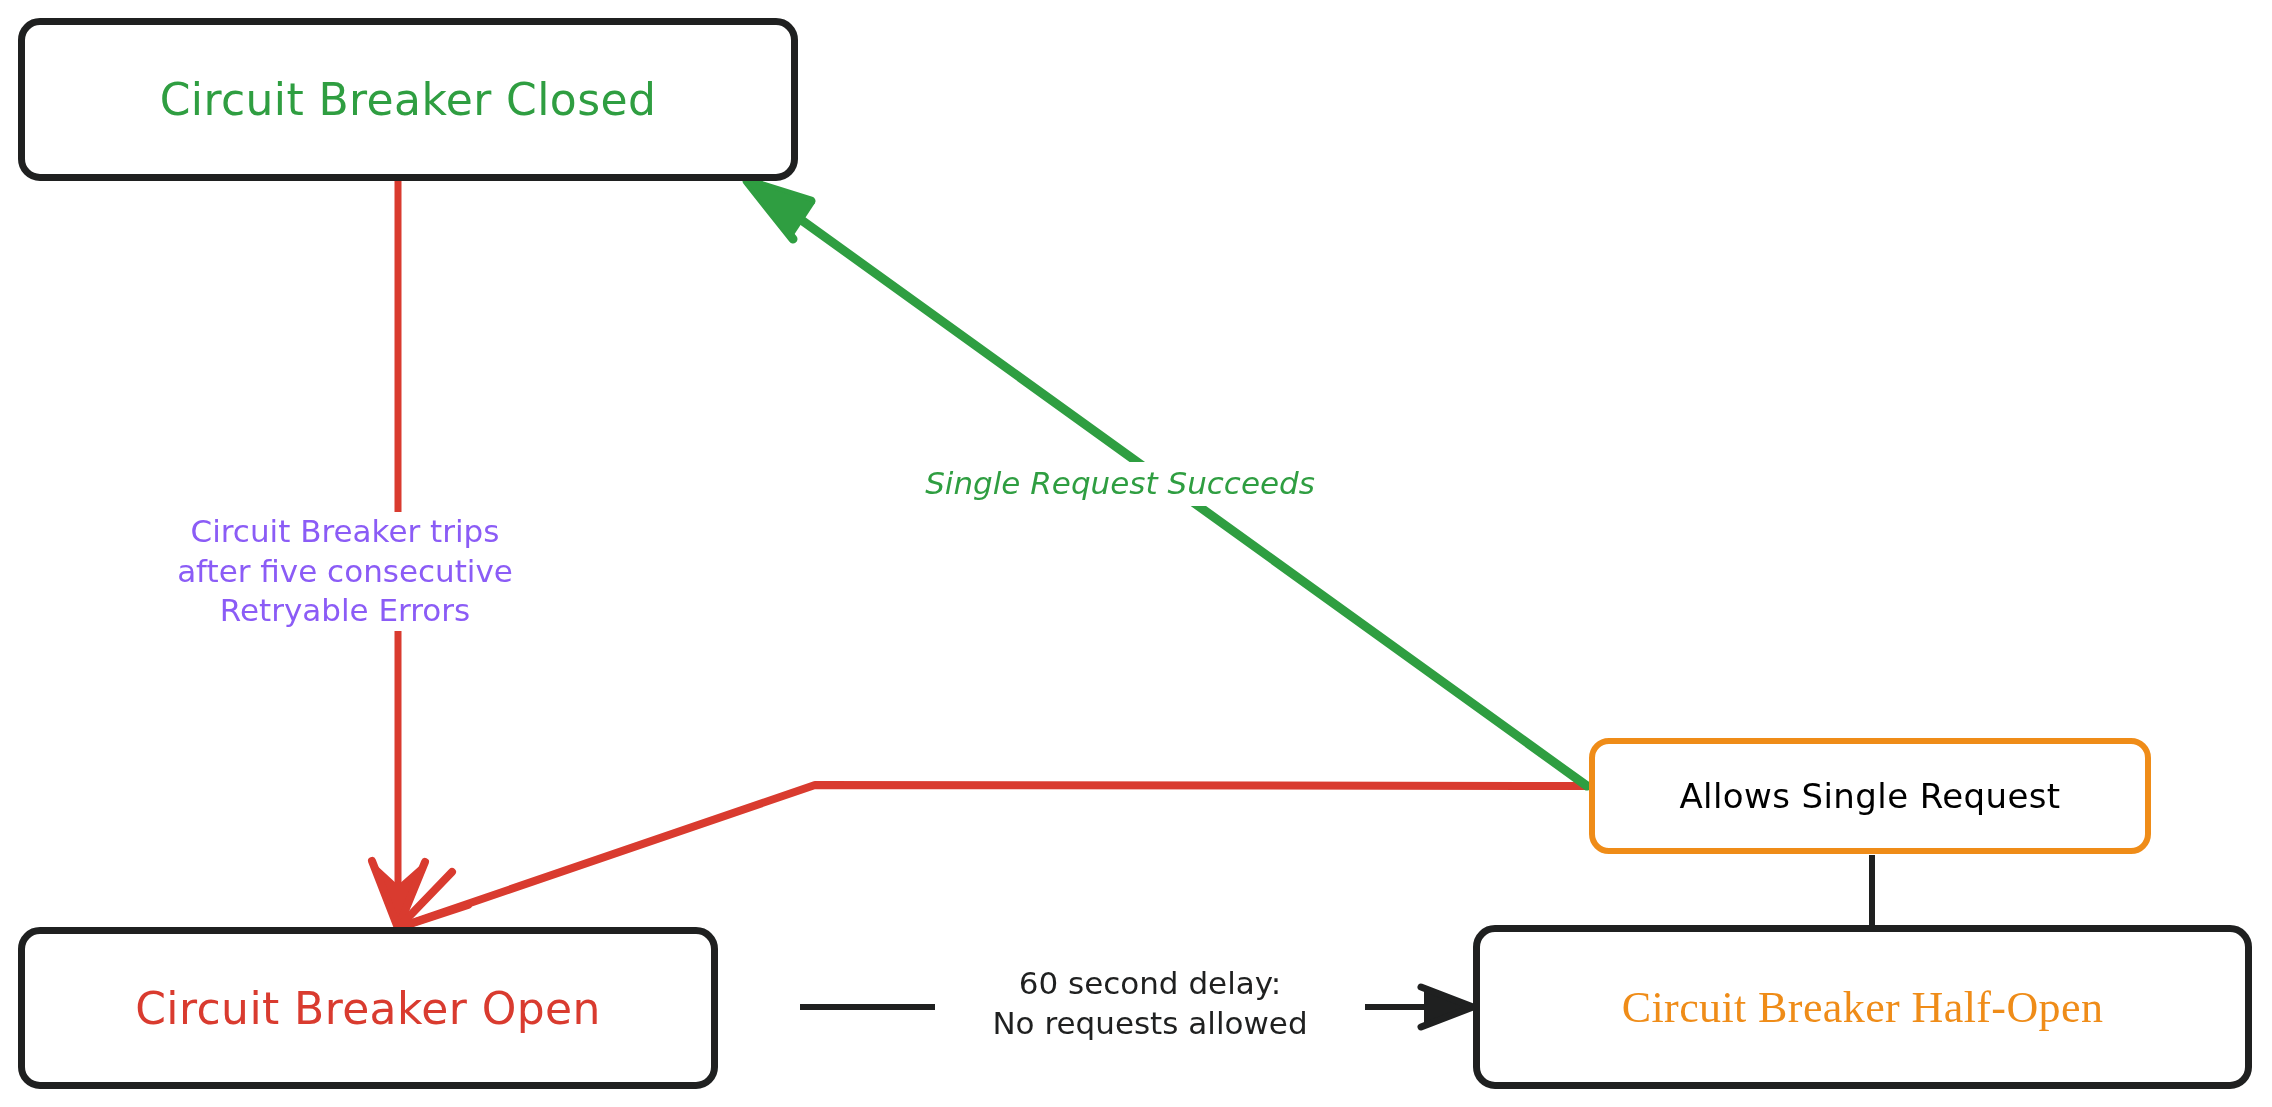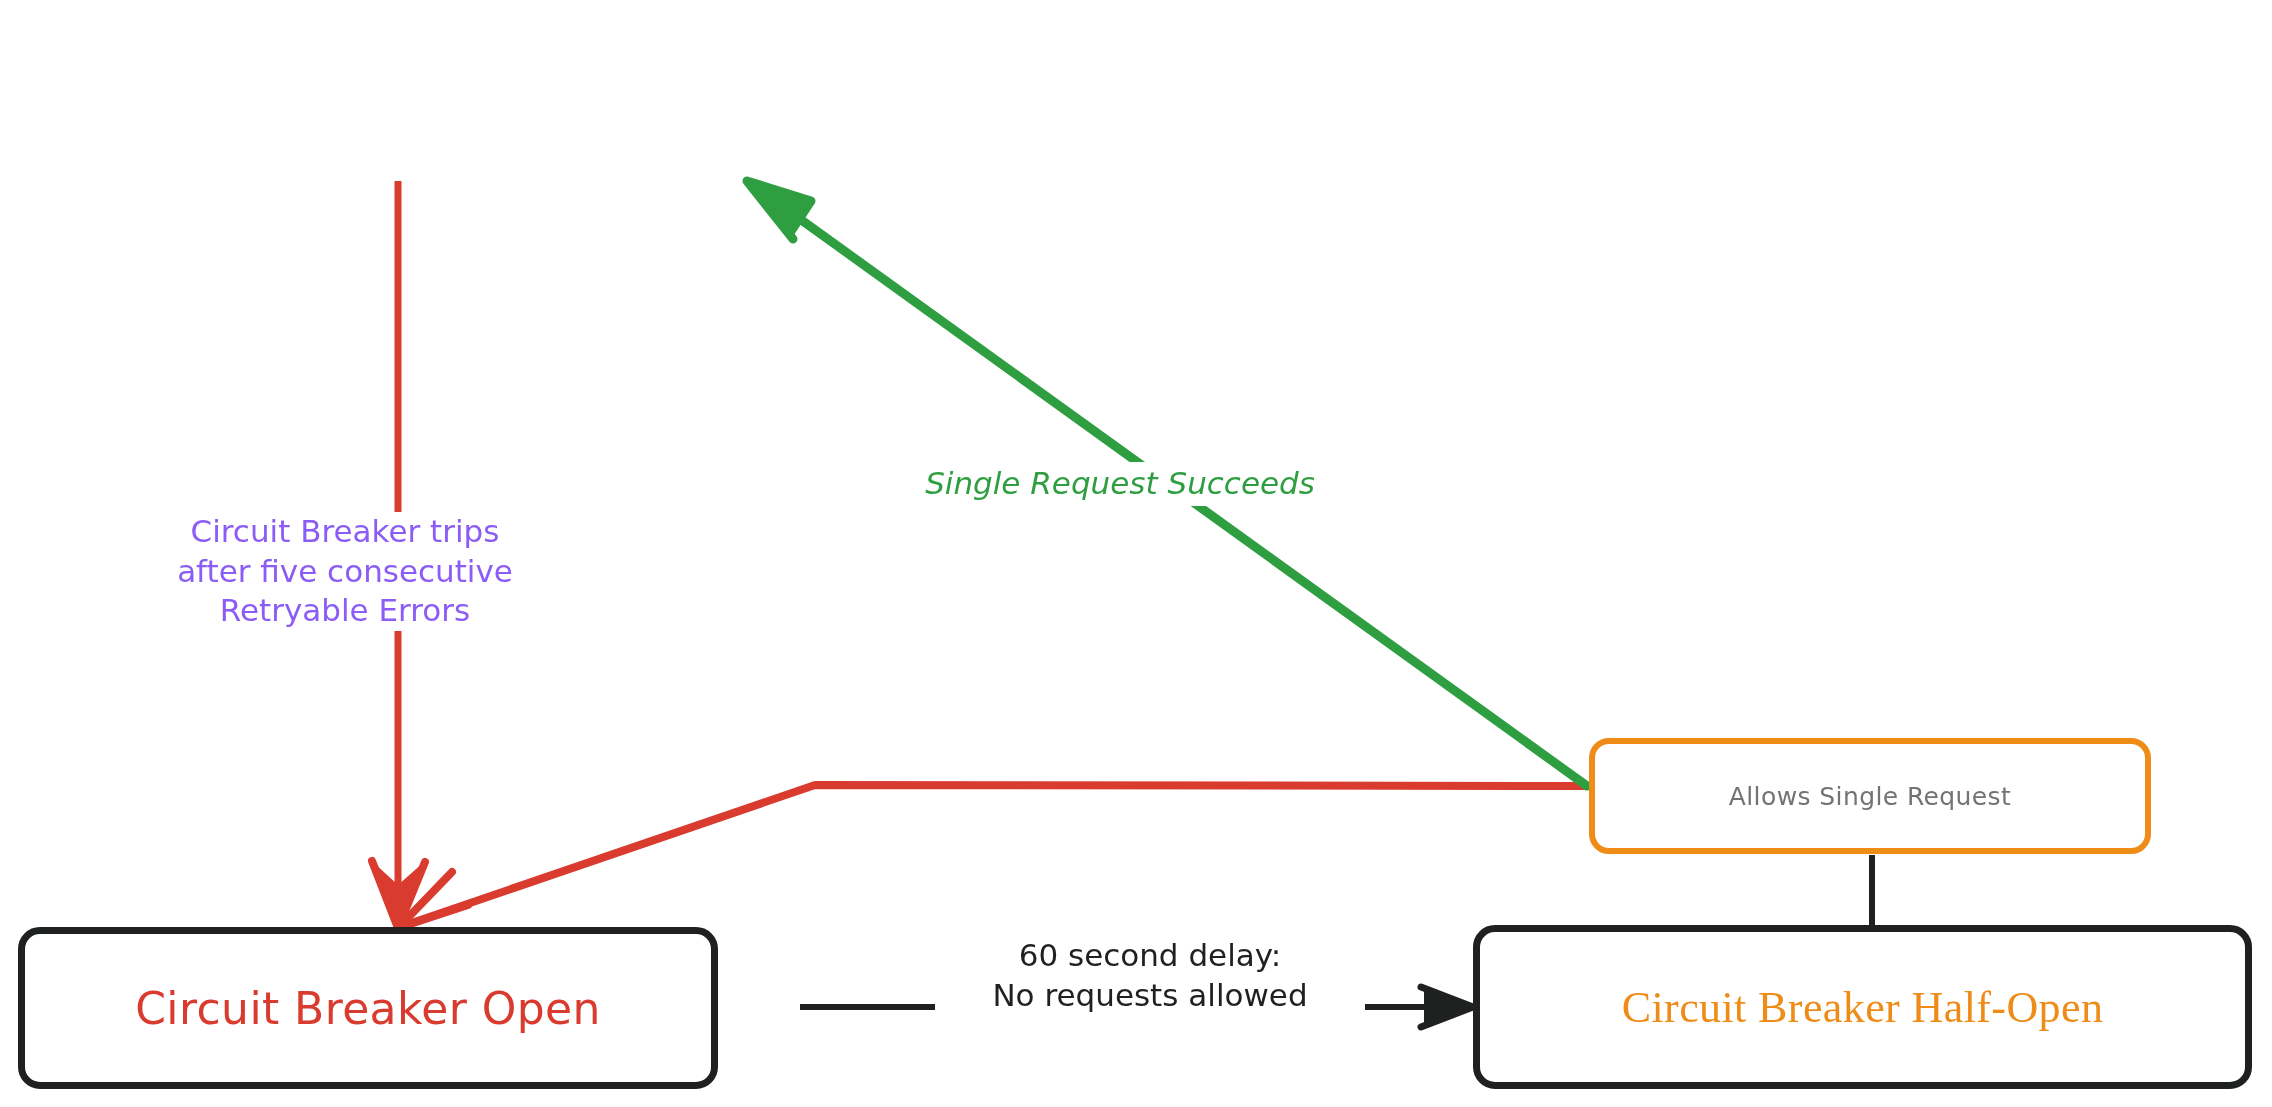--- a/index.html
+++ b/index.html
@@ -59,22 +59,22 @@
     left: 18px; top: 927px; width: 700px; height: 162px;
   }
   #node-open .node-label {
     color: #d93b2f;
     font-size: 44px;
   }
   #node-allows {
     left: 1589px; top: 738px; width: 562px; height: 116px;
   }
   #node-allows .node-label {
-    color: #737373;
-    font-size: 25px;
+    color: #000000;
+    font-size: 34px;
   }
   #node-half-open {
     left: 1473px; top: 925px; width: 779px; height: 164px;
   }
   #node-half-open .node-label {
     color: #ef8c18;
     font-size: 44px;
     font-family: Liberation Serif, serif;
   }
 
@@ -100,21 +100,21 @@
     padding: 2px 0;
     font-style: italic;
   }
   #label-fails {
     left: 918px; top: 764px; width: 440px;
     color: #d93b2f;
     font-size: 31px;
     padding: 3px 0;
   }
   #label-delay {
-    left: 935px; top: 936px; width: 430px;
+    left: 935px; top: 964px; width: 430px;
     color: #1f2020;
     font-size: 31px;
   }
   .lbl-line { display: block; }
 </style>
 </head>
 <body>
 
 <div id="canvas">
 
@@ -141,20 +141,23 @@
       <path d="M800,1007 L1466,1007" stroke="#1f2020" stroke-width="6" fill="none" stroke-linecap="butt"></path>
       <path d="M1473,1007 L1424,988 L1424,1026 Z" fill="#1f2020"></path>
       <path d="M1473,1007 L1421,987 M1473,1007 L1421,1027" stroke="#1f2020" stroke-width="7" fill="none" stroke-linecap="round"></path>
     </g>
 
     <g>
       <path d="M1872,855 L1872,926" stroke="#1f2020" stroke-width="6" fill="none" stroke-linecap="butt"></path>
     </g>
   </svg>
 
+  <div class="node node-black" id="node-closed">
+    <span class="node-label">Circuit Breaker Closed</span>
+  </div>
 
   <div class="node node-black" id="node-open">
     <span class="node-label">Circuit Breaker Open</span>
   </div>
 
   <div class="node node-orange" id="node-allows">
     <span class="node-label">Allows Single Request</span>
   </div>
 
   <div class="node node-black" id="node-half-open">

